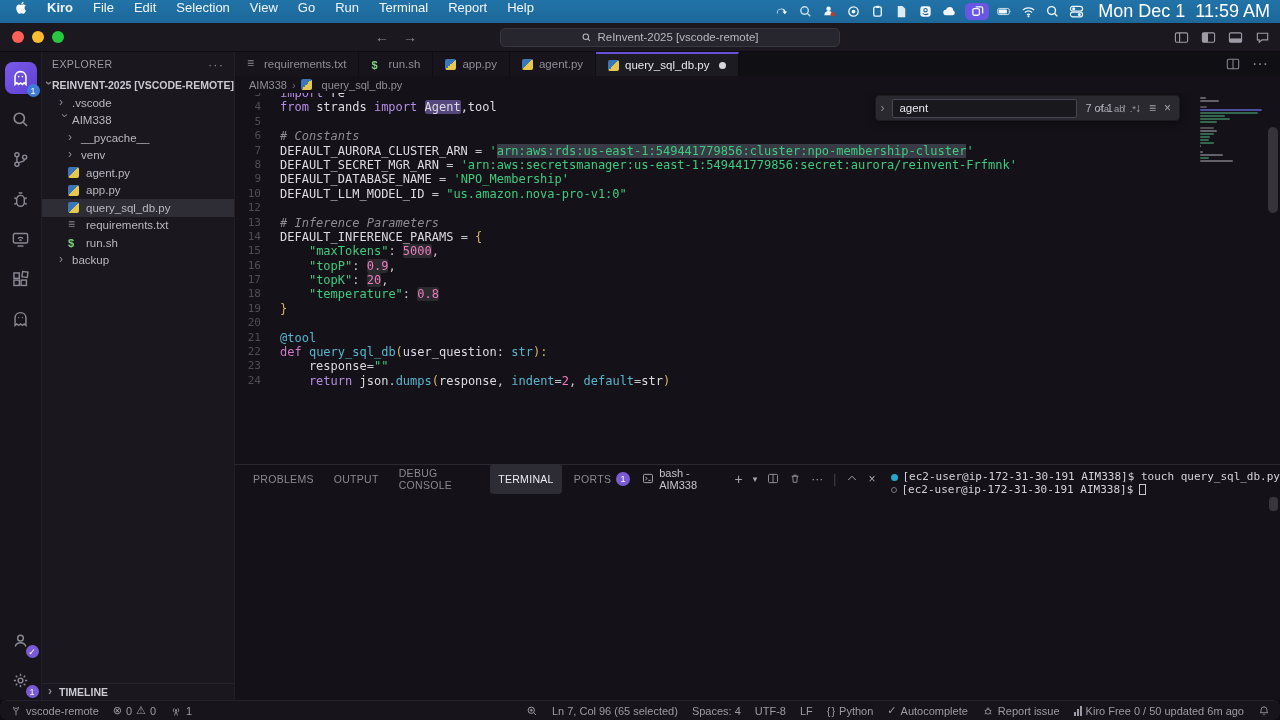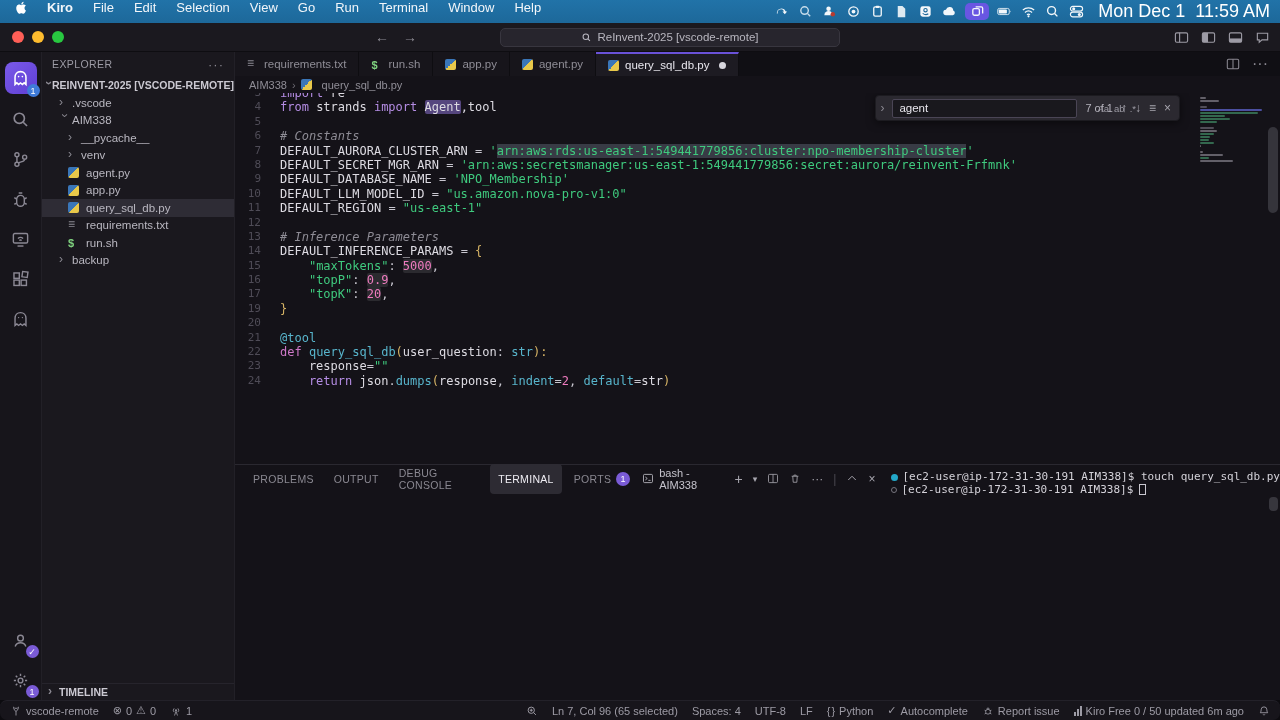--- a/index.html
+++ b/index.html
@@ -128,21 +128,21 @@
   </svg>
   <div class="menus">
       <span class="menu-item appname">Kiro</span>
       <span class="menu-item">File</span>
       <span class="menu-item">Edit</span>
       <span class="menu-item">Selection</span>
       <span class="menu-item">View</span>
       <span class="menu-item">Go</span>
       <span class="menu-item">Run</span>
       <span class="menu-item">Terminal</span>
-      <span class="menu-item">Window</span>
+      <span class="menu-item">Report</span>
       <span class="menu-item">Help</span>
     </div>
   <div class="menu-right">
     <span class="mi">
         <svg viewBox="0 0 16 16">
           <path fill="#fff" d="M3 10a5 5 0 0 1 9.6-2H14l-2.5 3L9 8h1.7A3.5 3.5 0 0 0 4 10z"></path>
         </svg>
       </span>
     <span class="mi">
         <svg viewBox="0 0 16 16">
@@ -429,27 +429,27 @@
     <div class="code-wrap">
       <div class="code-lines">
           <div class="code-line"><span class="gutter">3</span><span class="code-text"><span class="kw">import </span><span class="pln">re</span></span></div>
           <div class="code-line"><span class="gutter">4</span><span class="code-text"><span class="kw">from </span><span class="pln">strands </span><span class="kw">import </span><span class="pln match">Agent</span><span class="pln">,tool</span></span></div>
           <div class="code-line"><span class="gutter">5</span><span class="code-text"></span></div>
           <div class="code-line"><span class="gutter">6</span><span class="code-text"><span class="com"># Constants</span></span></div>
           <div class="code-line"><span class="gutter">7</span><span class="code-text"><span class="pln">DEFAULT_AURORA_CLUSTER_ARN </span><span class="op">= </span><span class="str">'</span><span class="str sel">arn:aws:rds:us-east-1:549441779856:cluster:npo-membership-cluster</span><span class="str">'</span></span></div>
           <div class="code-line"><span class="gutter">8</span><span class="code-text"><span class="pln">DEFAULT_SECRET_MGR_ARN </span><span class="op">= </span><span class="str">'arn:aws:secretsmanager:us-east-1:549441779856:secret:aurora/reinvent-Frfmnk'</span></span></div>
           <div class="code-line"><span class="gutter">9</span><span class="code-text"><span class="pln">DEFAULT_DATABASE_NAME </span><span class="op">= </span><span class="str">'NPO_Membership'</span></span></div>
           <div class="code-line"><span class="gutter">10</span><span class="code-text"><span class="pln">DEFAULT_LLM_MODEL_ID </span><span class="op">= </span><span class="str">"us.amazon.nova-pro-v1:0"</span></span></div>
-          <div class="code-line"><span class="gutter">11</span><span class="code-text"><span class="pln">DEFAULT_REGION </span><span class="op">= </span><span class="str">"us-east-1"</span></span></div>
           <div class="code-line"><span class="gutter">12</span><span class="code-text"></span></div>
           <div class="code-line"><span class="gutter">13</span><span class="code-text"><span class="com"># Inference Parameters</span></span></div>
           <div class="code-line"><span class="gutter">14</span><span class="code-text"><span class="pln">DEFAULT_INFERENCE_PARAMS </span><span class="op">= </span><span class="brc">{</span></span></div>
           <div class="code-line"><span class="gutter">15</span><span class="code-text"><span class="pln">    </span><span class="str">"maxTokens"</span><span class="op">: </span><span class="num hl">5000</span><span class="op">,</span></span></div>
           <div class="code-line"><span class="gutter">16</span><span class="code-text"><span class="pln">    </span><span class="str">"topP"</span><span class="op">: </span><span class="num hl">0.9</span><span class="op">,</span></span></div>
           <div class="code-line"><span class="gutter">17</span><span class="code-text"><span class="pln">    </span><span class="str">"topK"</span><span class="op">: </span><span class="num hl">20</span><span class="op">,</span></span></div>
+          <div class="code-line"><span class="gutter">18</span><span class="code-text"><span class="pln">    </span><span class="str">"temperature"</span><span class="op">: </span><span class="num hl">0.8</span></span></div>
           <div class="code-line"><span class="gutter">19</span><span class="code-text"><span class="brc">}</span></span></div>
           <div class="code-line"><span class="gutter">20</span><span class="code-text"></span></div>
           <div class="code-line"><span class="gutter">21</span><span class="code-text"><span class="fn">@tool</span></span></div>
           <div class="code-line"><span class="gutter">22</span><span class="code-text"><span class="kw2">def </span><span class="fn">query_sql_db</span><span class="brc">(</span><span class="pln">user_question</span><span class="op">: </span><span class="fn">str</span><span class="brc">):</span></span></div>
           <div class="code-line"><span class="gutter">23</span><span class="code-text"><span class="pln">    response</span><span class="op">=</span><span class="str">""</span></span></div>
           <div class="code-line"><span class="gutter">24</span><span class="code-text"><span class="kw">    return </span><span class="pln">json</span><span class="op">.</span><span class="fn">dumps</span><span class="brc">(</span><span class="pln">response</span><span class="op">, </span><span class="fn">indent</span><span class="op">=</span><span class="num">2</span><span class="op">, </span><span class="fn">default</span><span class="op">=</span><span class="pln">str</span><span class="brc">)</span></span></div>
         </div>
 
       <div class="find">
         <span class="grip">›</span>

